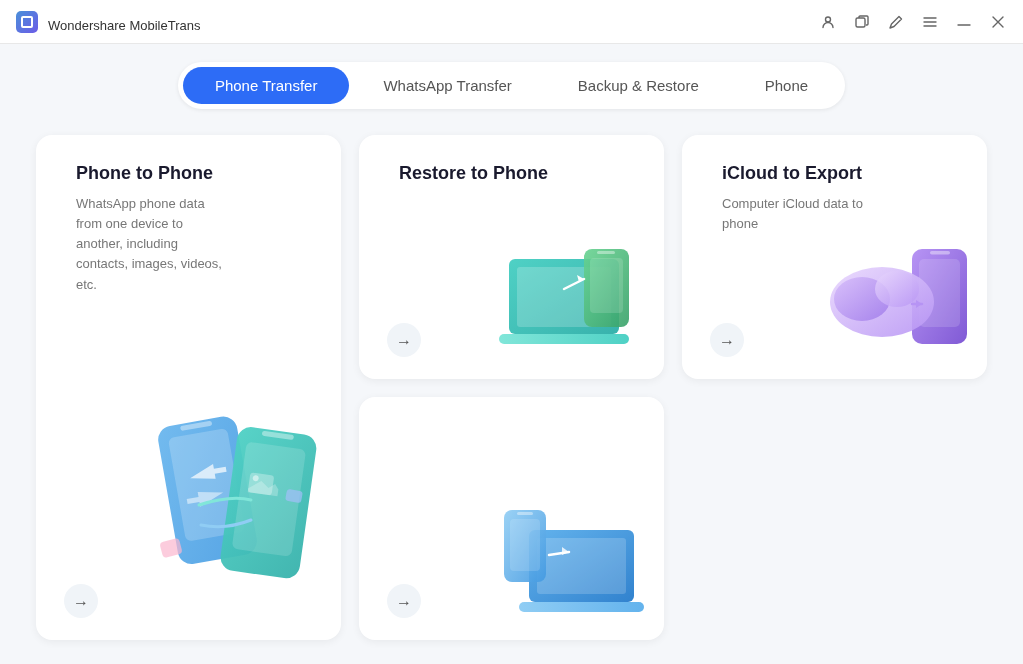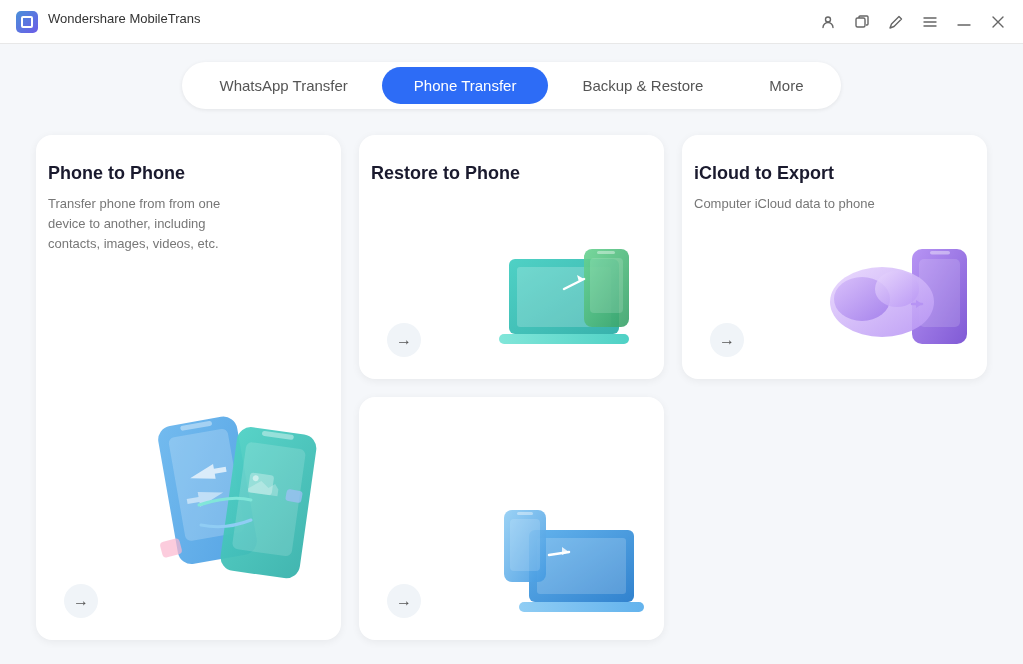--- a/index.html
+++ b/index.html
@@ -17,21 +17,21 @@
       display: flex;
       align-items: center;
       justify-content: space-between;
       padding: 0 16px;
       height: 44px;
       border-bottom: 1px solid #e8e8e8;
       flex-shrink: 0;
     }
     .title-bar-left {
       display: flex;
-      align-items: flex-start;
+      align-items: flex-end;
       gap: 10px;
     }
     .app-icon {
       width: 22px;
       height: 22px;
       border-radius: 5px;
       background: linear-gradient(135deg, #4a90d9, #6c5ce7);
       display: flex;
       align-items: center;
       justify-content: center;
@@ -108,21 +108,21 @@
       display: grid;
       grid-template-columns: 1fr 1fr 1fr;
       grid-template-rows: 1fr 1fr;
       gap: 18px;
       overflow: hidden;
     }
 
     .card {
       background: #ffffff;
       border-radius: 16px;
-      padding: 28px 12px 22px;
+      padding: 28px 40px 22px;
       display: flex;
       flex-direction: column;
       position: relative;
       overflow: hidden;
       box-shadow: 0 2px 8px rgba(0,0,0,0.06);
       cursor: pointer;
       transition: box-shadow 0.2s;
     }
 
     .card-large {
@@ -243,32 +243,32 @@
         <path d="M2 2l10 10M12 2L2 12" stroke="#666" stroke-width="1.4" stroke-linecap="round"></path>
       </svg>
     </div>
   </div>
 </div>
 
 <div class="main-content">
 
   <div class="nav-bar">
     <div class="nav-tabs">
+      <div class="nav-tab active">Phone Transfer</div>
       <div class="nav-tab">WhatsApp Transfer</div>
-      <div class="nav-tab active">Phone Transfer</div>
       <div class="nav-tab">Backup &amp; Restore</div>
-      <div class="nav-tab">More</div>
+      <div class="nav-tab">Phone</div>
     </div>
   </div>
 
   <div class="cards-area">
 
     <div class="card card-large">
       <div class="card-title">Phone to Phone</div>
-      <div class="card-desc">Transfer phone from from one device to another, including contacts, images, videos, etc.</div>
+      <div class="card-desc">WhatsApp phone data from one device to another, including contacts, images, videos, etc.</div>
 
       <svg class="illustration phone-to-phone-illo" viewBox="0 0 200 220" fill="none" xmlns="http://www.w3.org/2000/svg">
 
         <g transform="translate(20, 20) rotate(-10, 60, 100)">
           <rect x="20" y="10" width="80" height="140" rx="14" fill="url(#bluePhoneGrad)" opacity="0.9"></rect>
           <rect x="30" y="22" width="60" height="105" rx="6" fill="rgba(255,255,255,0.2)"></rect>
           <rect x="44" y="12" width="32" height="5" rx="2.5" fill="rgba(255,255,255,0.4)"></rect>
 
           <path d="M45 65 L70 55 L70 60 L82 60 L82 65 L70 65 L70 70 Z" fill="rgba(255,255,255,0.7)"></path>
           <path d="M75 85 L50 95 L50 90 L38 90 L38 85 L50 85 L50 80 Z" fill="rgba(255,255,255,0.5)"></path>

